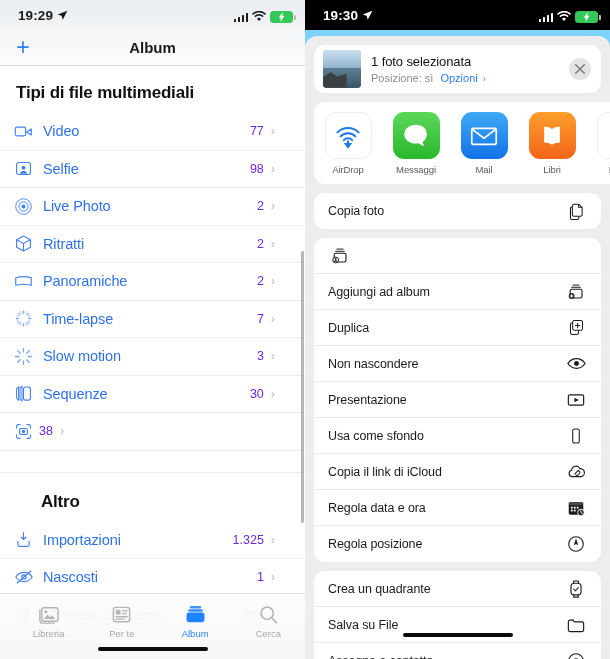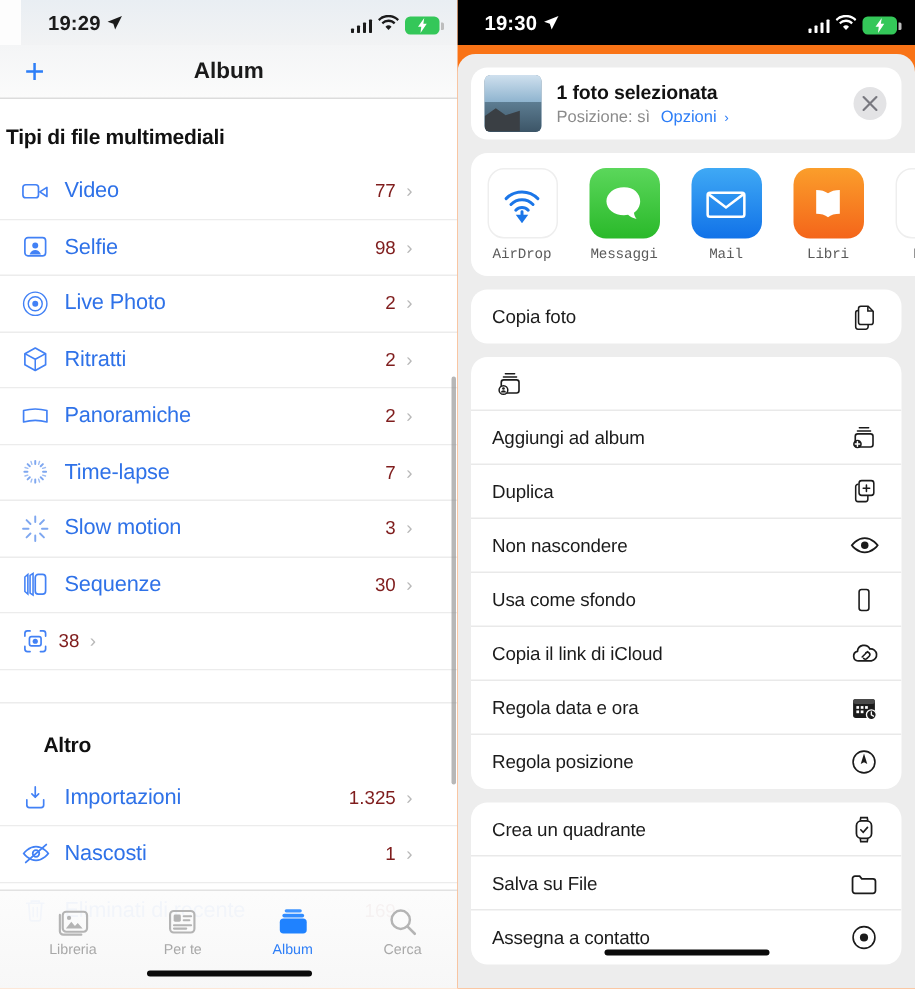--- a/index.html
+++ b/index.html
@@ -16,21 +16,20 @@
     width: 305px; height: 659px;
     background: #fdfdfd;
     overflow: hidden;
   }
   .l-statusbar {
     height: 30px;
     background: linear-gradient(180deg,#e9eef3 0%, #f2f3f4 100%);
     display: flex; align-items: center;
     padding: 0 14px 0 18px;
     position: relative;
-    margin-left: 14px;
   }
   .l-time {
     font-size: 13.5px; font-weight: 600; color: #1b1b1b;
     letter-spacing: .1px;
   }
   .loc-arrow { margin-left: 4px; display: inline-flex; align-items: center; }
   .sb-right { position: absolute; right: 12px; top: 8px; display: flex; align-items: center; gap: 4px; }
   .cell-bars { display: flex; align-items: flex-end; gap: 1.5px; height: 10px; }
   .cell-bars i { width: 2.5px; background: #1b1b1b; display: block; border-radius: .5px; }
   .cell-bars i:nth-child(1){height:3.5px}
@@ -61,33 +60,33 @@
     font-size: 23px; font-weight: 300; line-height: 1;
     cursor: pointer;
   }
   .l-navtitle {
     width: 100%; text-align: center;
     font-size: 15px; font-weight: 600; color: #1a1a1a;
   }
 
   .l-scroll { position: relative; height: 557px; overflow: hidden; background:#fff; }
   .sec-head {
-    font-size: 14px; font-weight: 700; color: #111;
-    padding: 17px 16px 10px 4px; letter-spacing: -.2px;
+    font-size: 17px; font-weight: 700; color: #111;
+    padding: 17px 16px 10px 16px; letter-spacing: -.2px;
   }
   .sec-head.alt { padding-top: 19px; margin-left: 25px; }
   .row {
     display: flex; align-items: center;
     height: 37.5px; padding: 0 30px 0 14px;
     border-bottom: .5px solid #ececec;
     cursor: pointer; background: #fff;
   }
   .row .ico { width: 25px; flex: 0 0 25px; display: flex; align-items: center; justify-content: flex-start; color: #4281f5; }
   .row .lbl { flex: 1 1 auto; font-size: 14.5px; color: #2f72e8; padding-left: 4px; letter-spacing: -.1px; }
-  .row .cnt { font-size: 12.5px; color: #7f1d1d; padding-right: 7px; }
+  .row .cnt { font-size: 12.5px; color: #6d28d9; padding-right: 7px; }
   .row .chev { color: #b9b9b9; font-size: 12.5px; display:flex; align-items:center; }
   .sec-gap { height: 22px; background: #fff; border-bottom: .5px solid #ececec; }
 
   .l-scrollbar {
     position: absolute; right: 1.5px; top: 185px;
     width: 2.5px; height: 272px; border-radius: 2px;
     background: #8a8a8a; opacity: .62;
   }
 
   .l-tabbar {
@@ -104,21 +103,21 @@
   .tab.active .tl { color: #2d7ef7; }
   .home-ind {
     position: absolute; bottom: 8px; left: 50%; transform: translateX(-50%);
     width: 110px; height: 4.5px; border-radius: 3px; background: #0b0b0b;
   }
 
   
   .right {
     position: relative;
     width: 305px; height: 659px;
-    background: #f97316;
+    background: #7dd3fc;
     overflow: hidden;
   }
   .r-statusbar {
     height: 30px; background: #000;
     display: flex; align-items: center; padding-left: 18px; position: relative;
   }
   .r-time { font-size: 13.5px; font-weight: 600; color: #fff; letter-spacing:.1px; }
   .r-statusbar .cell-bars i { background: #fff; }
   .sheet {
     position: absolute; top: 36px; left: 0; right: 0; bottom: 0;
@@ -137,39 +136,39 @@
   }
   .thumb {
     width: 38px; height: 38px; border-radius: 4px; flex: 0 0 38px;
     overflow: hidden; background: #6f8ea6; position: relative;
   }
   .thumb .sky { position:absolute; inset:0 0 52% 0; background: linear-gradient(180deg,#cfe0ee 0%,#8fb4cf 100%); }
   .thumb .sea { position:absolute; left:0; right:0; bottom:0; height:52%; background: linear-gradient(180deg,#5d7d92 0%,#3c5567 100%); }
   .thumb .rock { position:absolute; left:0; bottom:0; width:62%; height:44%; background:#3a3f44;
     clip-path: polygon(0 40%, 32% 8%, 60% 36%, 100% 18%, 100% 100%, 0 100%); }
   .hdr-txt { padding-left: 10px; flex: 1 1 auto; }
-  .hdr-t1 { font-size: 13px; color: #111; font-weight: 700; letter-spacing:-.1px; }
+  .hdr-t1 { font-size: 13px; color: #111; font-weight: 400; letter-spacing:-.1px; }
   .hdr-t2 { font-size: 11px; color: #8b8b8b; margin-top: 3px; }
   .hdr-t2 .opt { color: #2d7ef7; margin-left: 4px; }
   .hdr-t2 .optchev { color: #2d7ef7; font-size: 9px; margin-left:2px; }
   .close-btn {
     width: 22px; height: 22px; border-radius: 50%;
     background: #e3e3e5; color: #78787f;
     display:flex; align-items:center; justify-content:center;
     flex: 0 0 22px; cursor: pointer;
   }
 
   .apps {
     margin: 9px 0 0 0; background: #fff;
     border-radius: 11px 0 0 11px; margin-left: 9px;
     padding: 10px 0 8px 0;
     display: flex; align-items: flex-start; overflow: hidden;
     height: 82px;
   }
-  .app { width: 68px; flex: 0 0 68px; text-align: center; cursor: pointer; font-family: Liberation Mono, monospace; }
+  .app { width: 68px; flex: 0 0 68px; text-align: center; cursor: pointer; }
   .app-ic {
     width: 47px; height: 47px; border-radius: 11px;
     margin: 0 auto; display: flex; align-items:center; justify-content:center;
     overflow:hidden; position: relative;
   }
   .app-lbl { font-size: 9.5px; color: #5a5a5a; margin-top: 5px; letter-spacing:-.1px; }
   .ic-airdrop { background:#fff; border:.5px solid #eee; }
   .ic-msg { background: linear-gradient(180deg,#5bd75b 0%, #2ab92a 100%); }
   .ic-mail { background: linear-gradient(180deg,#3fa9f5 0%, #1172e8 100%); }
   .ic-books { background: linear-gradient(180deg,#fb9e2b 0%, #f4651a 100%); }
@@ -596,20 +595,29 @@
                 <path d="M12.3 6.2v5M9.8 8.7h5" stroke="#1b1b1b" stroke-width="1.2" stroke-linecap="round"></path>
               </svg>
           </span>
         </div>
         <div class="arow">
           <span class="atxt">Non nascondere</span>
           <span class="aic">
             <svg width="21" height="21" viewBox="0 0 22 22">
                 <path d="M2 11s3.4-5 9-5 9 5 9 5-3.4 5-9 5-9-5-9-5z" fill="none" stroke="#1b1b1b" stroke-width="1.3"></path>
                 <circle cx="11" cy="11" r="2.6" fill="#1b1b1b"></circle>
+              </svg>
+          </span>
+        </div>
+        <div class="arow">
+          <span class="atxt">Presentazione</span>
+          <span class="aic">
+            <svg width="20" height="20" viewBox="0 0 22 22">
+                <rect x="2.6" y="5.4" width="16.8" height="11.2" rx="1.6" fill="none" stroke="#1b1b1b" stroke-width="1.3"></rect>
+                <path d="M9.2 8.4 14 11l-4.8 2.6z" fill="#1b1b1b"></path>
               </svg>
           </span>
         </div>
         <div class="arow">
           <span class="atxt">Usa come sfondo</span>
           <span class="aic">
             <svg width="18" height="18" viewBox="0 0 22 22">
                 <rect x="7" y="2.4" width="8" height="17.2" rx="2" fill="none" stroke="#1b1b1b" stroke-width="1.3"></rect>
               </svg>
           </span>

